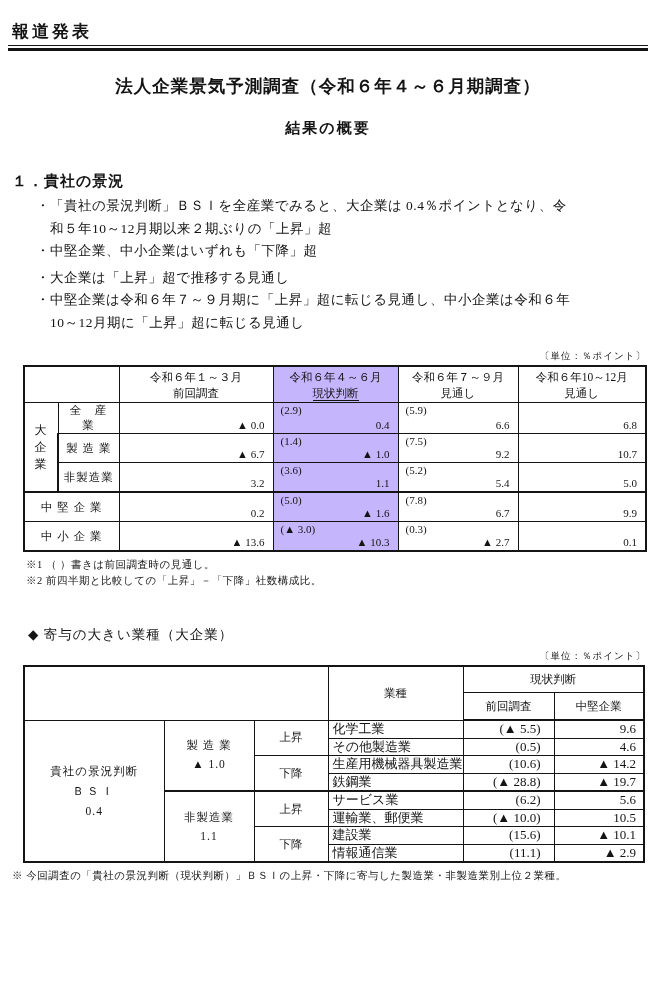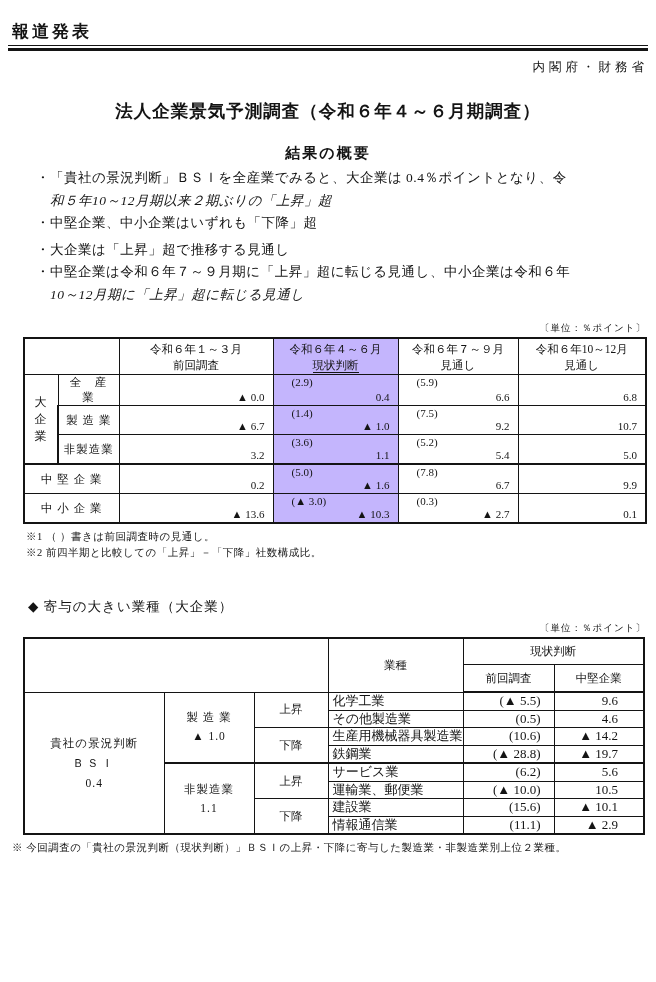--- a/index.html
+++ b/index.html
@@ -16,70 +16,70 @@
   .date-block{text-align:right;margin-top:8px;font-size:12.5px;line-height:17px;}
   .date-line{letter-spacing:1.5px;}
   .org-line{letter-spacing:4px;margin-top:2px;}
   
   .title{text-align:center;font-size:17.5px;font-weight:bold;margin-top:23px;letter-spacing:1px;}
   .subtitle{text-align:center;font-size:15px;font-weight:bold;margin-top:21px;letter-spacing:2px;}
   .sec-heading{font-size:15px;font-weight:bold;margin:34px 0 0 4px;letter-spacing:1px;}
   
   .diamond{font-size:13.5px;margin:18px 0 0 20px;letter-spacing:1px;}
   .bullets{margin:4px 0 0 28px;font-size:13.5px;line-height:22.5px;letter-spacing:0.5px;}
-  .cont{padding-left:14px;font-style:italic;}
+  .cont{padding-left:14px;}
   
   .unit{font-size:9.5px;text-align:right;margin:16px 2px 2px 0;letter-spacing:1px;}
   .unit2{margin-top:6px;}
   
   table{border-collapse:collapse;table-layout:fixed;margin-left:15px;}
   th,td{border:1px solid #141414;font-weight:normal;padding:0;margin:0;}
   .t1{width:622px;border:2px solid #141414;}
   .t1 th{font-size:11.5px;}
   .t1 .hcell{height:35px;line-height:16px;text-align:center;vertical-align:middle;}
   .t1 .hl{background:#c4b5fd;}
   .u2{border-bottom:1.5px solid #141414;display:inline-block;line-height:14px;}
   .t1 td{position:relative;height:28px;font-size:11px;}
-  .t1 .p{position:absolute;top:1px;left:18px;}
+  .t1 .p{position:absolute;top:1px;left:7px;}
   .t1 .v{position:absolute;bottom:2px;right:8px;}
   .t1 .lab{text-align:center;vertical-align:middle;letter-spacing:1px;}
   .t1 .subbox{border-left:2.5px solid #141414;}
   .vgroup{height:100%;display:flex;flex-direction:column;justify-content:space-around;align-items:center;font-size:12px;}
   tr.sep th,tr.sep td{border-top:2.5px solid #141414;}
   .notes{margin:5px 0 0 18px;font-size:10.5px;line-height:15.5px;letter-spacing:0.5px;}
   
   .t2{width:620px;border:2px solid #141414;}
   .t2 th{font-size:11.5px;text-align:center;vertical-align:middle;}
   .t2 .h1{height:25px;}
   .t2 .h2{height:26px;border-bottom:2px solid #141414;}
   .t2 td{height:16.5px;font-size:13px;line-height:16px;}
   .t2 .ind{text-align:left;padding-left:4px;}
   .t2 .prev{text-align:right;padding-right:13px;}
-  .t2 .now{text-align:right;padding-right:25px;}
+  .t2 .now{text-align:right;padding-right:7px;}
   .bsi-cell{line-height:20px;letter-spacing:1px;}
   .bsi-sp{letter-spacing:3px;}
   .grp{line-height:19px;letter-spacing:1px;}
   .note2{margin:6px 0 0 4px;font-size:10.5px;letter-spacing:0.5px;}
 </style>
 </head>
 <body>
 
 <div class="page">
 
   <div class="masthead">報道発表</div>
   <div class="rule-thin"></div>
   <div class="rule-thick"></div>
 
   <div class="date-block">
-    <div class="org-line">内閣府・財務省</div>
   </div>
 
   <div class="title">法人企業景気予測調査（令和６年４～６月期調査）</div>
   <div class="subtitle">結果の概要</div>
 
+  <div class="sec-heading">１．貴社の景況</div>
 
   <div class="bullets">
     <div>・「貴社の景況判断」ＢＳＩを全産業でみると、大企業は 0.4％ポイントとなり、令</div>
     <div class="cont">和５年10～12月期以来２期ぶりの「上昇」超</div>
     <div>・中堅企業、中小企業はいずれも「下降」超</div>
   </div>
 
   <div class="bullets">
     <div>・大企業は「上昇」超で推移する見通し</div>
     <div>・中堅企業は令和６年７～９月期に「上昇」超に転じる見通し、中小企業は令和６年</div>

